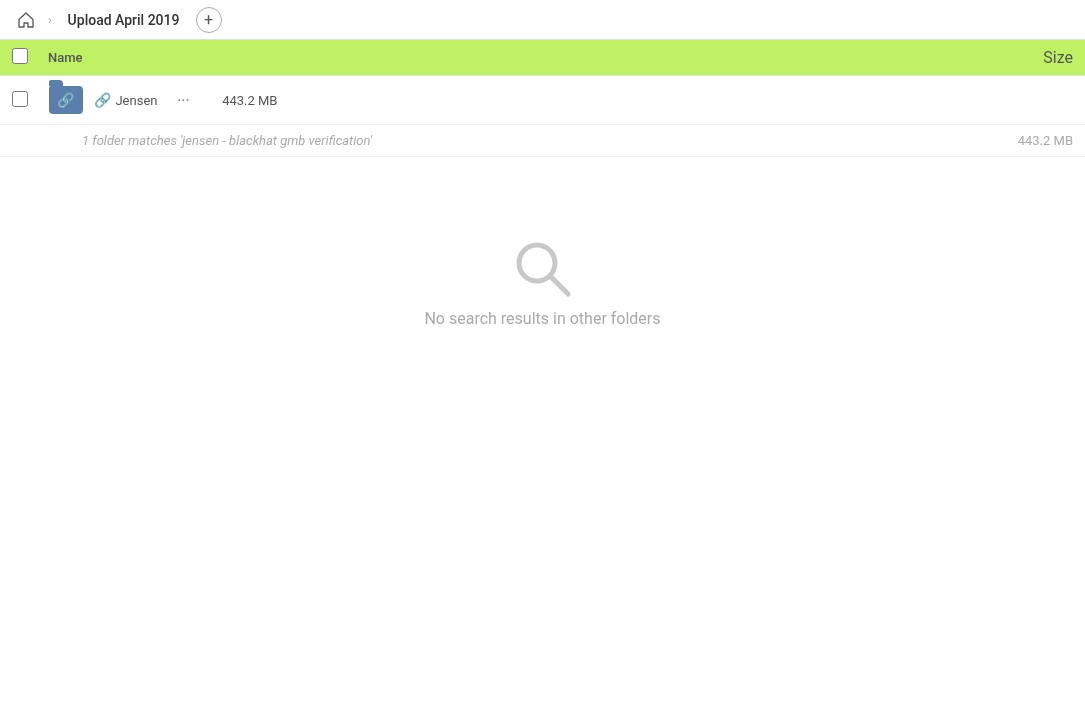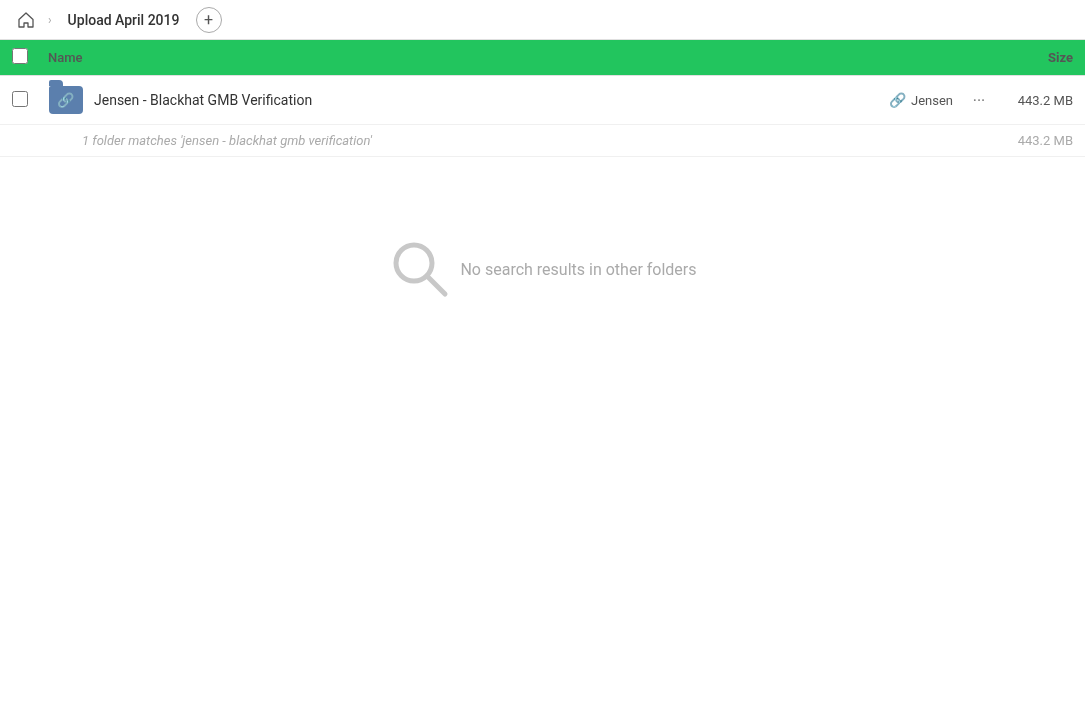--- a/index.html
+++ b/index.html
@@ -73,41 +73,41 @@
       color: #aaa;
       font-size: 12px;
     }
 
     
     .table-header {
       display: flex;
       align-items: center;
       padding: 8px 12px;
       border-bottom: 1px solid #e0e0e0;
-      background: #22c55e;
+      background: #bef264;
     }
 
     .col-checkbox {
       width: 36px;
       flex-shrink: 0;
     }
 
     .col-name {
       flex: 1;
       font-size: 13px;
       color: #555;
       font-weight: 500;
     }
 
     .col-size {
       width: 100px;
       text-align: right;
-      font-size: 13px;
-      color: #555;
-      font-weight: 700;
+      font-size: 16px;
+      color: #555;
+      font-weight: 400;
     }
 
     
     .file-row {
       display: flex;
       align-items: center;
       padding: 6px 12px;
       border-bottom: 1px solid #f0f0f0;
       cursor: pointer;
       min-height: 48px;
@@ -218,21 +218,21 @@
     .match-size {
       width: 80px;
       text-align: right;
       font-size: 13px;
       color: #aaa;
     }
 
     
     .empty-state {
       display: flex;
-      flex-direction: row;
+      flex-direction: column;
       align-items: center;
       justify-content: center;
       padding: 80px 0 0 0;
       gap: 8px;
     }
 
     
     .magnifier-svg {
       width: 64px;
       height: 64px;
@@ -279,21 +279,20 @@
 
 <div class="file-row">
   <div class="file-checkbox">
     <input type="checkbox" style="">
   </div>
   <div class="file-icon-wrapper">
     <div class="folder-icon">
       <span class="folder-icon-link">🔗</span>
     </div>
   </div>
-  <div class="file-name">Jensen - Blackhat GMB Verification</div>
   <div class="file-meta">
     <div class="shared-badge">
       <span class="link-icon">🔗</span>
       <span>Jensen</span>
     </div>
     <div class="more-btn">···</div>
   </div>
   <div class="file-size">443.2 MB</div>
 </div>
 

